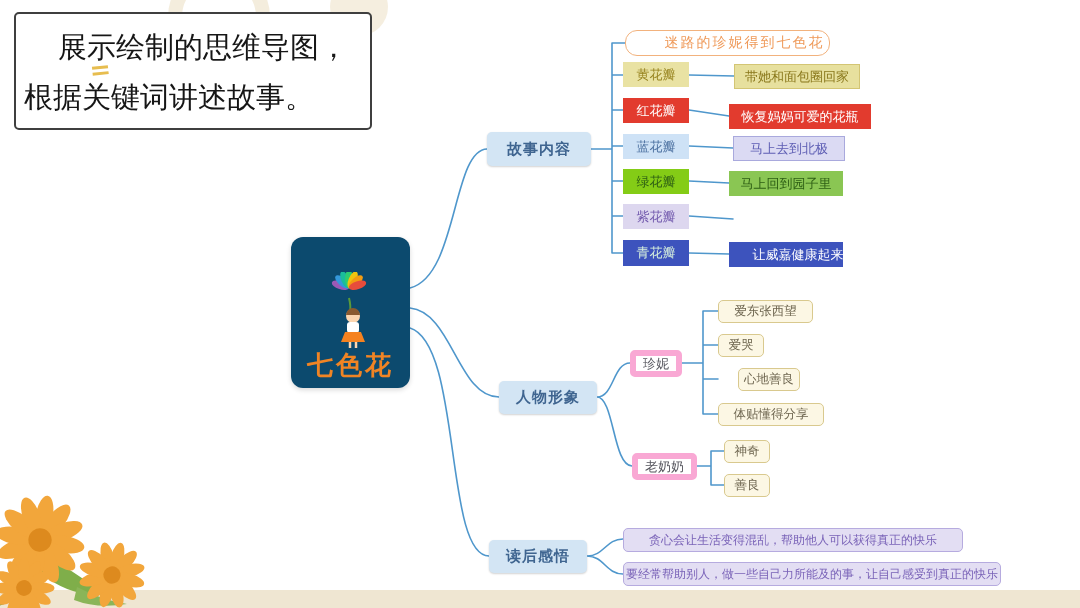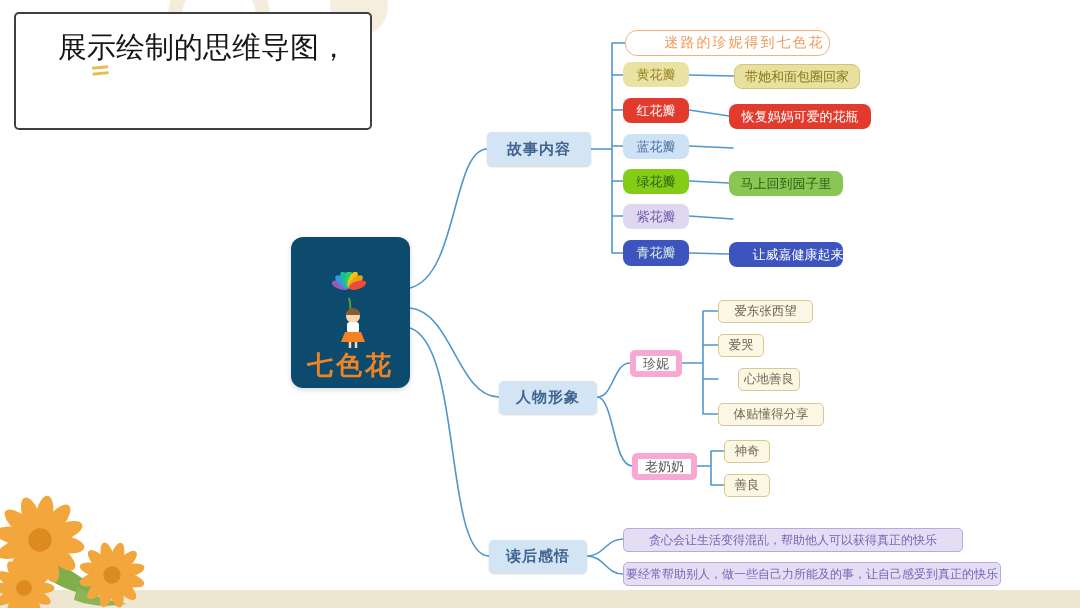--- a/index.html
+++ b/index.html
@@ -23,21 +23,21 @@
             font-size:29px;color:#161616;}
   .note-line{line-height:50px;white-space:nowrap;}
   .note-line.indent{padding-left:34px;}
 
   
   .links{position:absolute;left:0;top:0;z-index:1;}
   .links path{stroke:#4f97cc;stroke-width:1.6;fill:none;stroke-linecap:round;}
 
   
   .n{position:absolute;display:flex;align-items:center;justify-content:center;z-index:2;
-     box-sizing:border-box;border-radius:8px;font-size:13px;white-space:nowrap;}
+     box-sizing:border-box;border-radius:0;font-size:13px;white-space:nowrap;}
 
   .branch{background:#d3e5f4;color:#3f6590;font-weight:bold;font-size:15px;border-radius:5px;
           box-shadow:0 1px 2px rgba(0,0,0,.18);letter-spacing:1px;}
 
   .title-node{background:#ffffff;border:1px solid #f2b27d;color:#ef9a5a;border-radius:12px;
               font-size:14px;letter-spacing:2px;padding-left:34px;}
 
   .petal-yellow{background:#e9e2a3;color:#97831f;}
   .desc-yellow{background:#e7e09e;color:#8a781c;border:1px solid #d3c574;}
   .petal-red{background:#e23b2e;color:#ffffff;}
@@ -92,20 +92,21 @@
     <path d="M70,95 Q100,118 128,132 Q95,136 68,118 Z" fill="#7fae4a"></path>
     <path d="M55,100 Q30,126 16,144 Q50,134 64,114 Z" fill="#6d9c3e"></path>
     <path d="M95,125 Q120,138 145,142 Q115,147 92,138 Z" fill="#8ab558"></path>
     <use href="#daisy" transform="translate(58,78) scale(1.55) rotate(10)"></use>
     <use href="#daisy" transform="translate(130,113) scale(1.15) rotate(-14)"></use>
     <use href="#daisy" transform="translate(42,126) scale(1.05) rotate(30)"></use>
   </svg>
 
   <div class="note-box">
     <div class="note-line indent">展示绘制的思维导图，</div>
+    <div class="note-line">根据关键词讲述故事。</div>
   </div>
 
   <svg class="links" width="1080" height="608" viewBox="0 0 1080 608">
     <path d="M410,288 C458,276 452,150 487,149"></path>
     <path d="M410,308 C452,312 458,397 499,397"></path>
     <path d="M410,328 C462,344 444,556 489,556"></path>
     <path d="M591,149 L612,149 M612,43 L612,253 M612,43 L625,43 M612,75 L623,75 M612,110 L623,110 M612,146 L623,146 M612,181 L623,181 M612,216 L623,216 M612,253 L623,253"></path>
     <path d="M689,75 L734,76 M689,110 L729,116 M689,146 L733,148 M689,181 L729,183 M689,216 L733,219 M689,253 L729,254"></path>
     <path d="M597,397 C614,397 613,363 630,363 M597,397 C614,397 613,466 632,466"></path>
     <path d="M682,363 L703,363 M703,311 L703,414 M703,311 L718,311 M703,345 L718,345 M703,379 L718,379 M703,414 L718,414"></path>
@@ -139,20 +140,21 @@
 
   <div class="n title-node" style="left:625px;top:30px;width:205px;height:26px">迷路的珍妮得到七色花</div>
 
   <div class="n petal-yellow" style="left:623px;top:62px;width:66px;height:25px">黄花瓣</div>
   <div class="n desc-yellow" style="left:734px;top:64px;width:126px;height:25px">带她和面包圈回家</div>
 
   <div class="n petal-red" style="left:623px;top:98px;width:66px;height:25px">红花瓣</div>
   <div class="n desc-red" style="left:729px;top:104px;width:142px;height:25px">恢复妈妈可爱的花瓶</div>
 
   <div class="n petal-blue" style="left:623px;top:134px;width:66px;height:25px">蓝花瓣</div>
+  <div class="n desc-lavender" style="left:733px;top:136px;width:112px;height:25px">马上去到北极</div>
 
   <div class="n petal-green" style="left:623px;top:169px;width:66px;height:25px">绿花瓣</div>
   <div class="n desc-green" style="left:729px;top:171px;width:114px;height:25px">马上回到园子里</div>
 
   <div class="n petal-purple" style="left:623px;top:204px;width:66px;height:25px">紫花瓣</div>
 
   <div class="n petal-cyan" style="left:623px;top:240px;width:66px;height:26px">青花瓣</div>
   <div class="n desc-cyanblue" style="left:729px;top:242px;width:114px;height:25px">让威嘉健康起来</div>
 
   <div class="n branch" style="left:499px;top:381px;width:98px;height:33px">人物形象</div>

